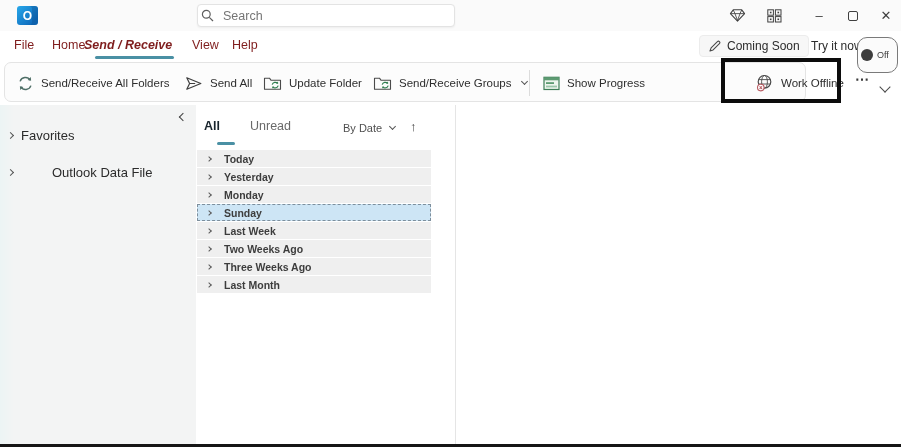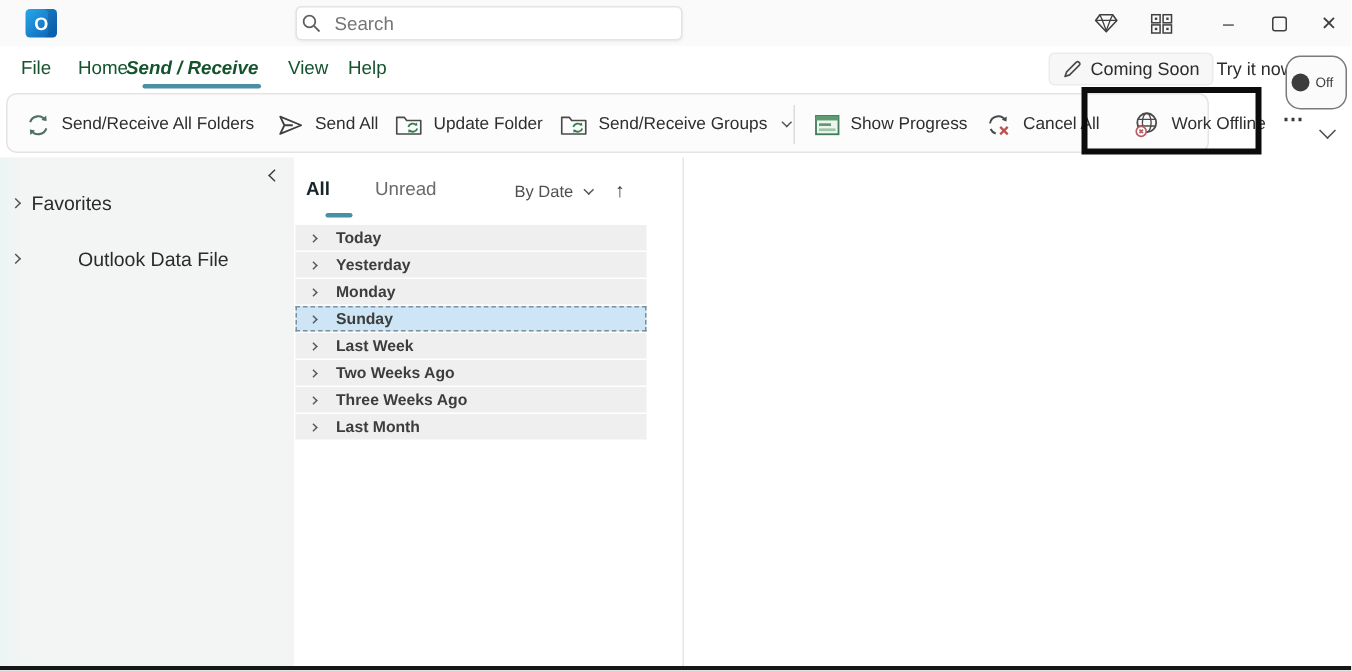--- a/index.html
+++ b/index.html
@@ -16,21 +16,21 @@
     border:1px solid #e3e3e3; border-radius:4px; box-shadow:0 1px 2px rgba(0,0,0,.05);
     display:flex; align-items:center; padding-left:3px; gap:9px; }
   .searchbox input { border:none; outline:none; background:transparent; font-size:12.5px; color:#5f5f5f; width:190px;
     font-family:"Liberation Sans", sans-serif; }
   .tb-btn { position:absolute; top:3px; width:28px; height:25px; display:flex; align-items:center; justify-content:center;
     color:#3f3f3f; font-size:13px; }
   .maxbox { width:10px; height:10px; border:1.3px solid #3f3f3f; border-radius:2px; }
 
   
   .menubar { position:absolute; left:0; top:31px; width:901px; height:31px; background:#fff; }
-  .menu-item { position:absolute; top:7px; font-size:12.5px; color:#14532d; }
+  .menu-item { position:absolute; top:7px; font-size:12.5px; color:#7f1d1d; }
   .menu-item.active { font-weight:bold; }
   .menu-underline { position:absolute; left:95px; top:25px; width:79px; height:2.5px; border-radius:2px; background:#4a90a4; }
   .coming-chip { position:absolute; left:699px; top:4px; height:22px; background:#f7f7f7; border:1px solid #ececec;
     border-radius:4px; display:flex; align-items:center; gap:6px; padding:0 8px; font-size:12px; color:#2c2c2c; }
   .try-now { position:absolute; left:811px; top:8px; font-size:12px; color:#2c2c2c; }
   .toggle { position:absolute; left:857px; top:6px; width:41px; height:19px; border:1px solid #7a7a7a; border-radius:10px;
     background:#fbfbfb; display:flex; align-items:center; padding:17px 3px; gap:4px; }
   .toggle-knob { width:12px; height:12px; border-radius:50%; background:#3c3c3c; }
   .toggle-label { font-size:9px; color:#3f3f3f; }
 
@@ -182,29 +182,20 @@
     <div class="rbtn" style="left:538px;">
       <svg width="17" height="15" viewBox="0 0 17 15">
         <rect x="1" y="1.3" width="15" height="12.2" fill="#eef5ee" stroke="#3e7d57" stroke-width="1.2"></rect>
         <rect x="1" y="1.3" width="15" height="3" fill="#5d9b72"></rect>
         <rect x="3" y="6.2" width="8" height="1.8" fill="#5d9b72"></rect>
         <rect x="3" y="9.6" width="11" height="1.8" fill="#9cc5aa"></rect>
       </svg>
       <span>Show Progress</span>
     </div>
 
-    <div class="rbtn" style="left:652px;">
-      <svg width="18" height="16" viewBox="0 0 18 16">
-        <path d="M3 7.2 a5.6 5.6 0 0 1 10.3 -2" fill="none" stroke="#4a4a4a" stroke-width="1.3"></path>
-        <path d="M14.2 2.6 l-0.2 3.4 -3.2 -1.1 z" fill="#4a4a4a"></path>
-        <path d="M3.4 11 a5.6 5.6 0 0 0 3.4 3" fill="none" stroke="#4a4a4a" stroke-width="1.3"></path>
-        <path d="M9.8 9.6 l5 5 M14.8 9.6 l-5 5" stroke="#c0504d" stroke-width="1.5"></path>
-      </svg>
-      <span>Cancel All</span>
-    </div>
 
     <div class="rbtn" style="left:750px;">
       <svg width="19" height="18" viewBox="0 0 19 18">
         <circle cx="9.5" cy="7.8" r="6.3" fill="none" stroke="#4a4a4a" stroke-width="1.2"></circle>
         <ellipse cx="9.5" cy="7.8" rx="2.9" ry="6.3" fill="none" stroke="#4a4a4a" stroke-width="0.9"></ellipse>
         <path d="M3.4 5.6 h12.2 M3.4 10 h12.2" stroke="#4a4a4a" stroke-width="0.9"></path>
         <circle cx="5.8" cy="13.6" r="3.3" fill="#fff" stroke="#b85c63" stroke-width="1.1"></circle>
         <path d="M4.6 12.4 l2.4 2.4 M7 12.4 l-2.4 2.4" stroke="#b85c63" stroke-width="1.1"></path>
       </svg>
       <span>Work Offline</span>

